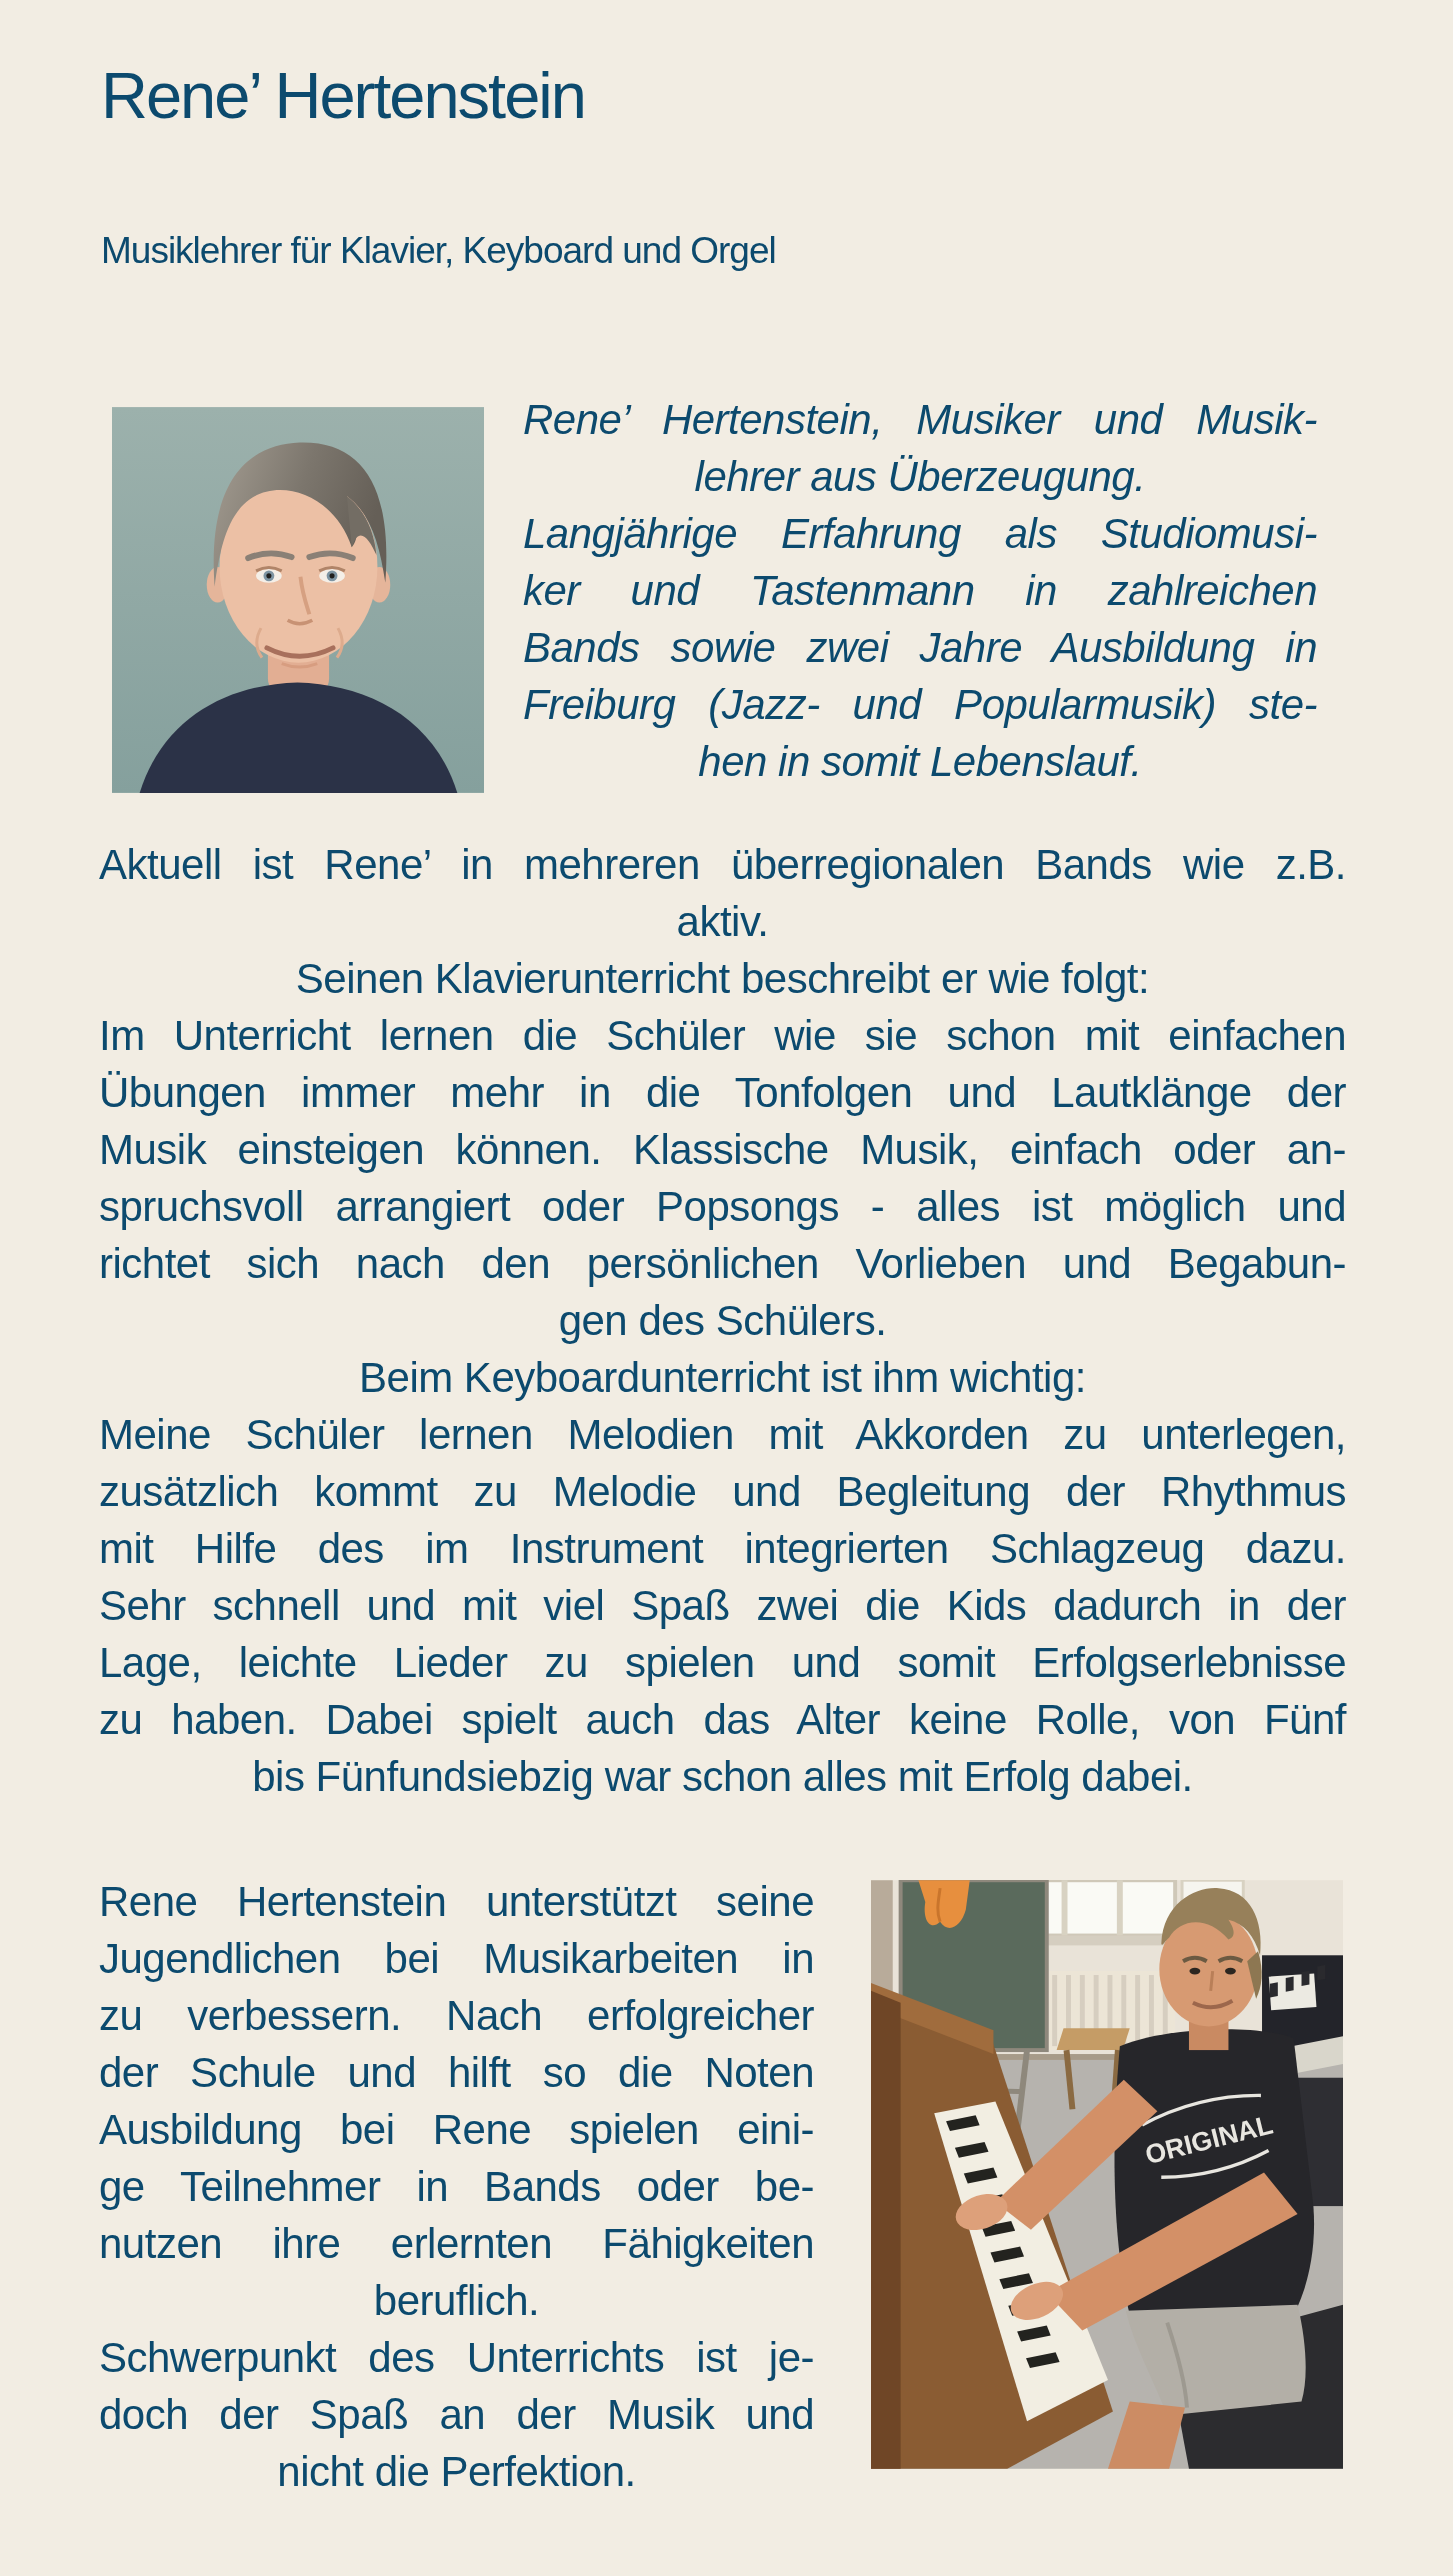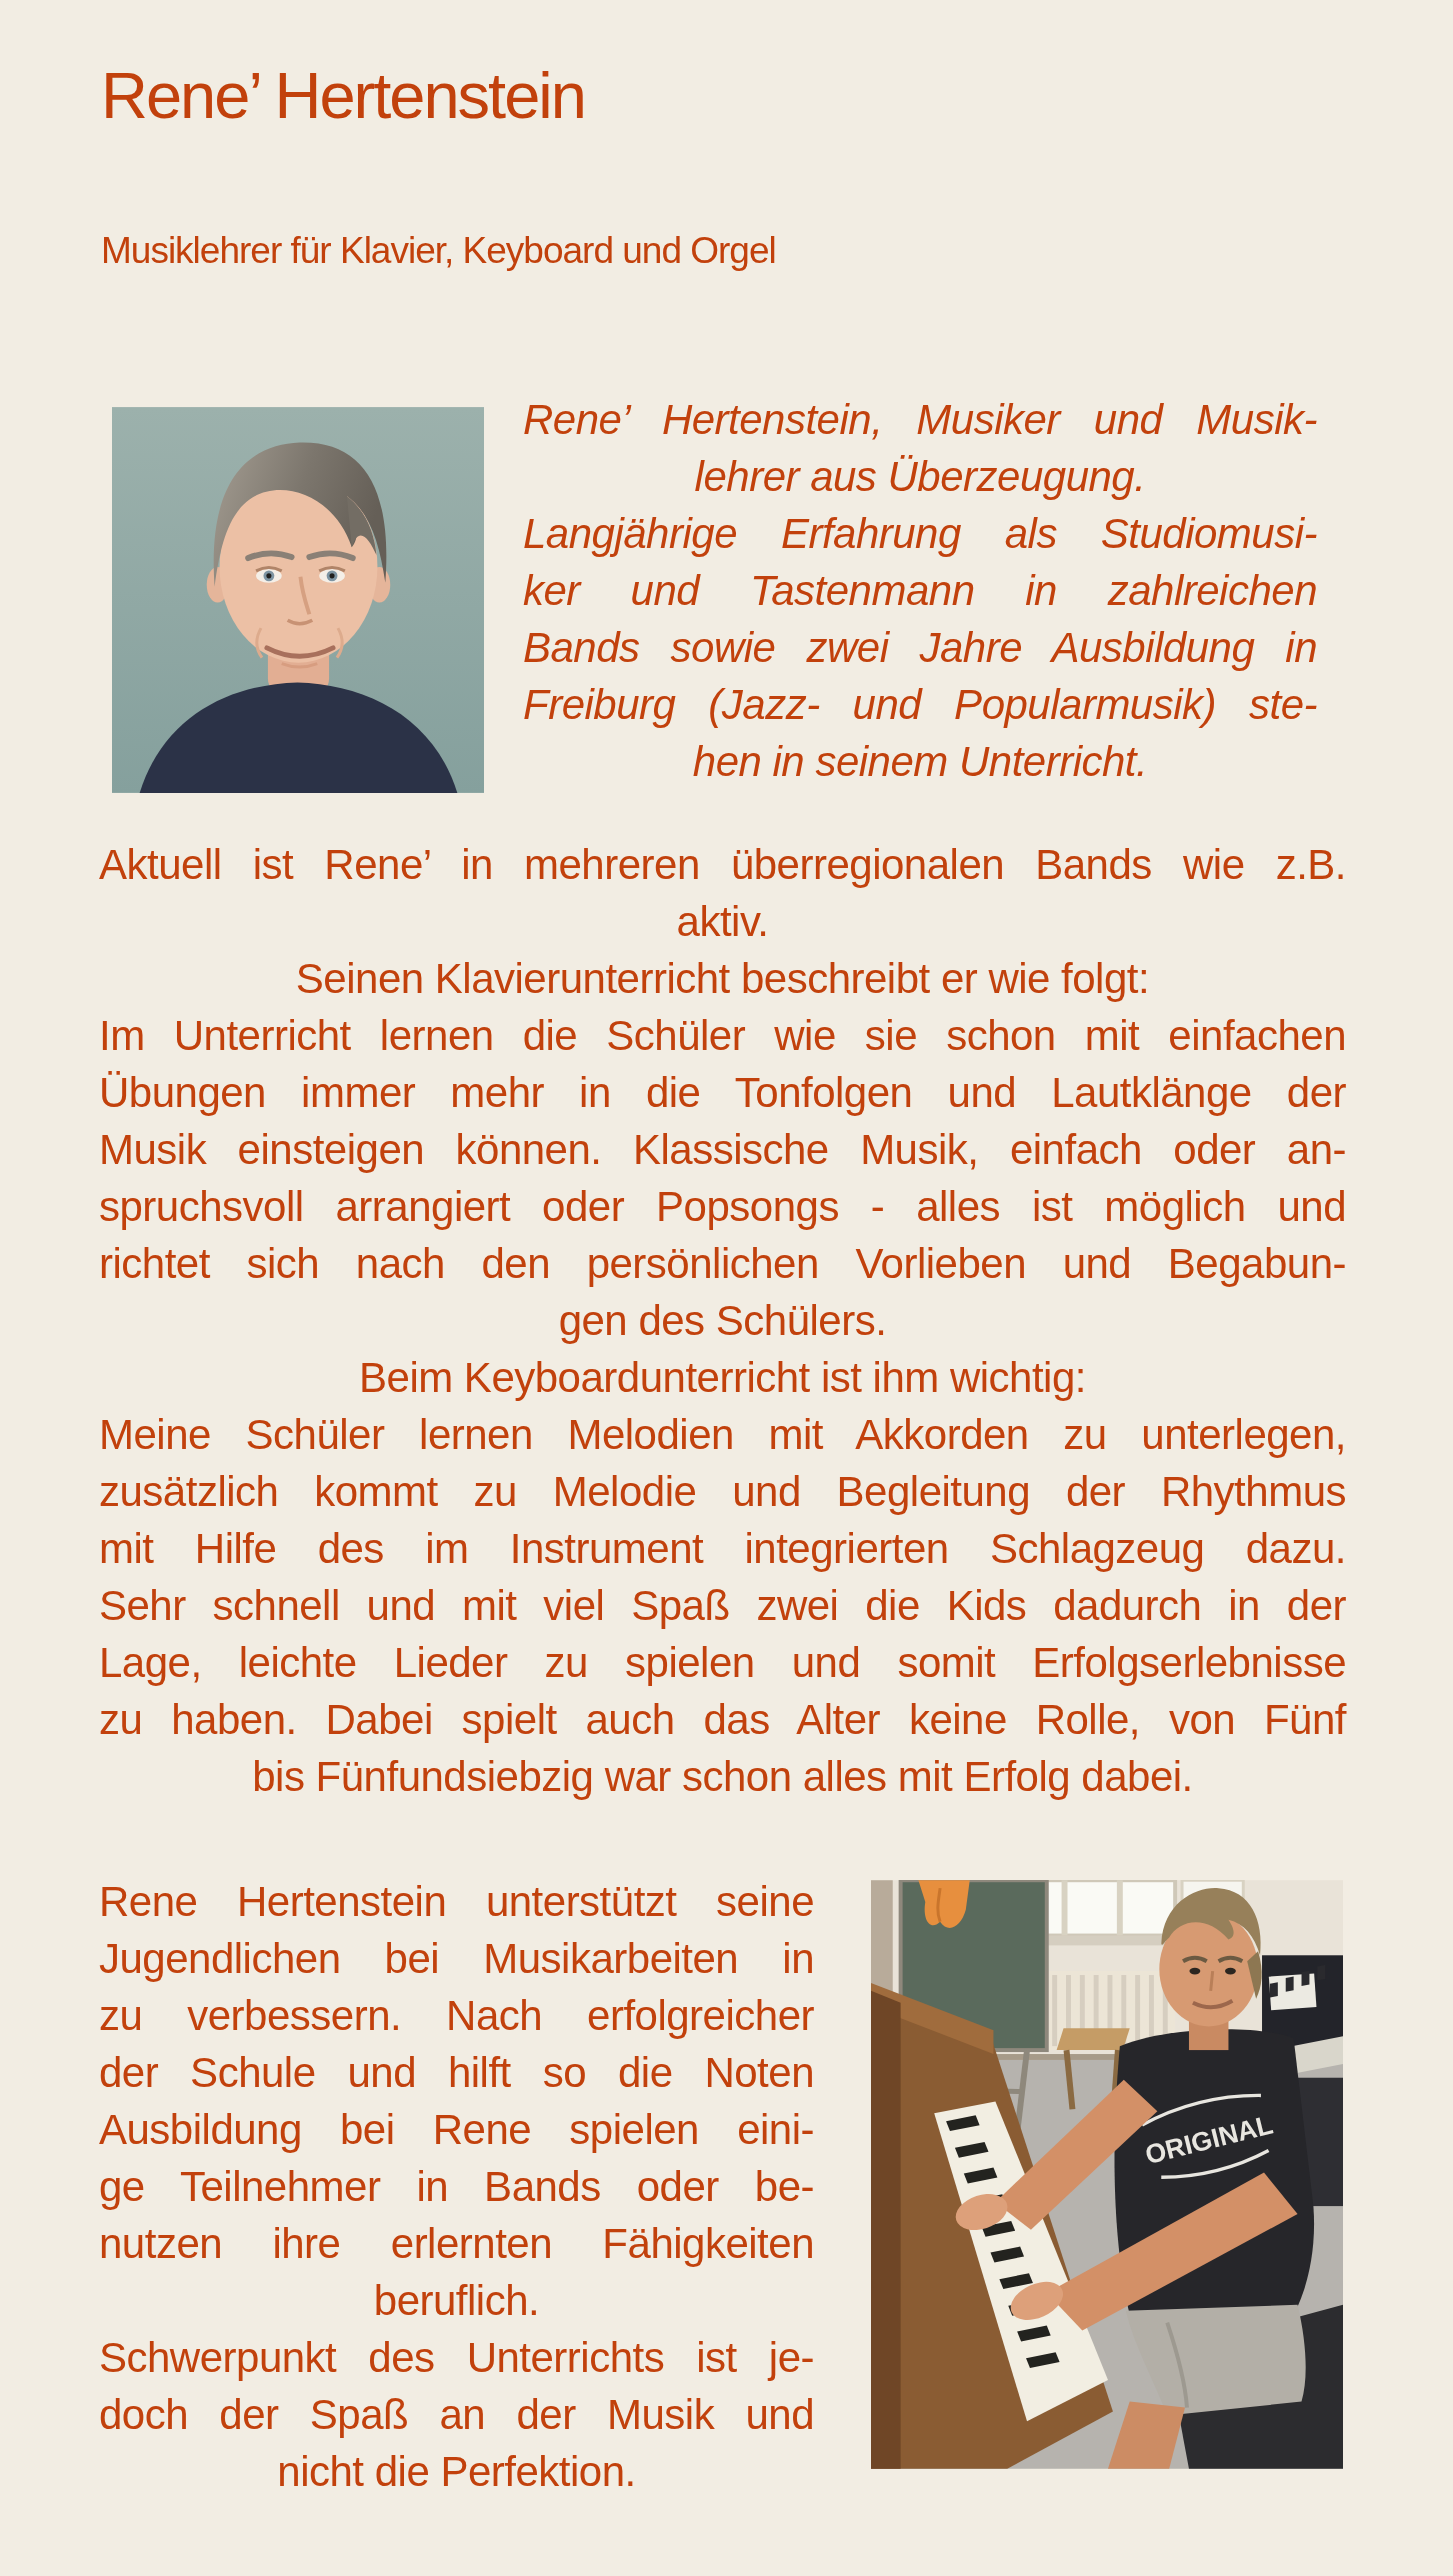--- a/index.html
+++ b/index.html
@@ -1,21 +1,21 @@
 <!DOCTYPE html>
 <html><head>
 <meta charset="utf-8">
 <style>
   html,body{margin:0;padding:0;}
   .page{
     position:relative;
     width:1454px;height:2576px;
     background:#f2ede3;
     font-family:"Liberation Sans","DejaVu Sans",sans-serif;
-    color:#c2410c;
+    color:#0c4a6e;
     overflow:hidden;
   }
   .title{
     position:absolute;left:101px;top:57px;
     font-size:65px;font-weight:400;letter-spacing:-2px;
     margin:0;line-height:1.2;
   }
   .subtitle{
     position:absolute;left:101px;top:229px;
     font-size:37px;font-weight:400;letter-spacing:-1px;
@@ -83,21 +83,21 @@
     </svg>
   </div>
 
   <div class="textblock intro-text">
     <div class="ln jl">Rene’ Hertenstein, Musiker und Musik-</div>
     <div class="ln ll">lehrer aus Überzeugung.</div>
     <div class="ln jl">Langjährige Erfahrung als Studiomusi-</div>
     <div class="ln jl">ker und Tastenmann in zahlreichen</div>
     <div class="ln jl">Bands sowie zwei Jahre Ausbildung in</div>
     <div class="ln jl">Freiburg (Jazz- und Popularmusik) ste-</div>
-    <div class="ln ll">hen in seinem Unterricht.</div>
+    <div class="ln ll">hen in somit Lebenslauf.</div>
   </div>
 
   <div class="textblock body-text">
     <div class="ln jl">Aktuell ist Rene’ in mehreren überregionalen Bands wie z.B.</div>
     <div class="ln ll">aktiv.</div>
     <div class="ln ll">Seinen Klavierunterricht beschreibt er wie folgt:</div>
     <div class="ln jl">Im Unterricht lernen die Schüler wie sie schon mit einfachen</div>
     <div class="ln jl">Übungen immer mehr in die Tonfolgen und Lautklänge der</div>
     <div class="ln jl">Musik einsteigen können. Klassische Musik, einfach oder an-</div>
     <div class="ln jl">spruchsvoll arrangiert oder Popsongs - alles ist möglich und</div>

